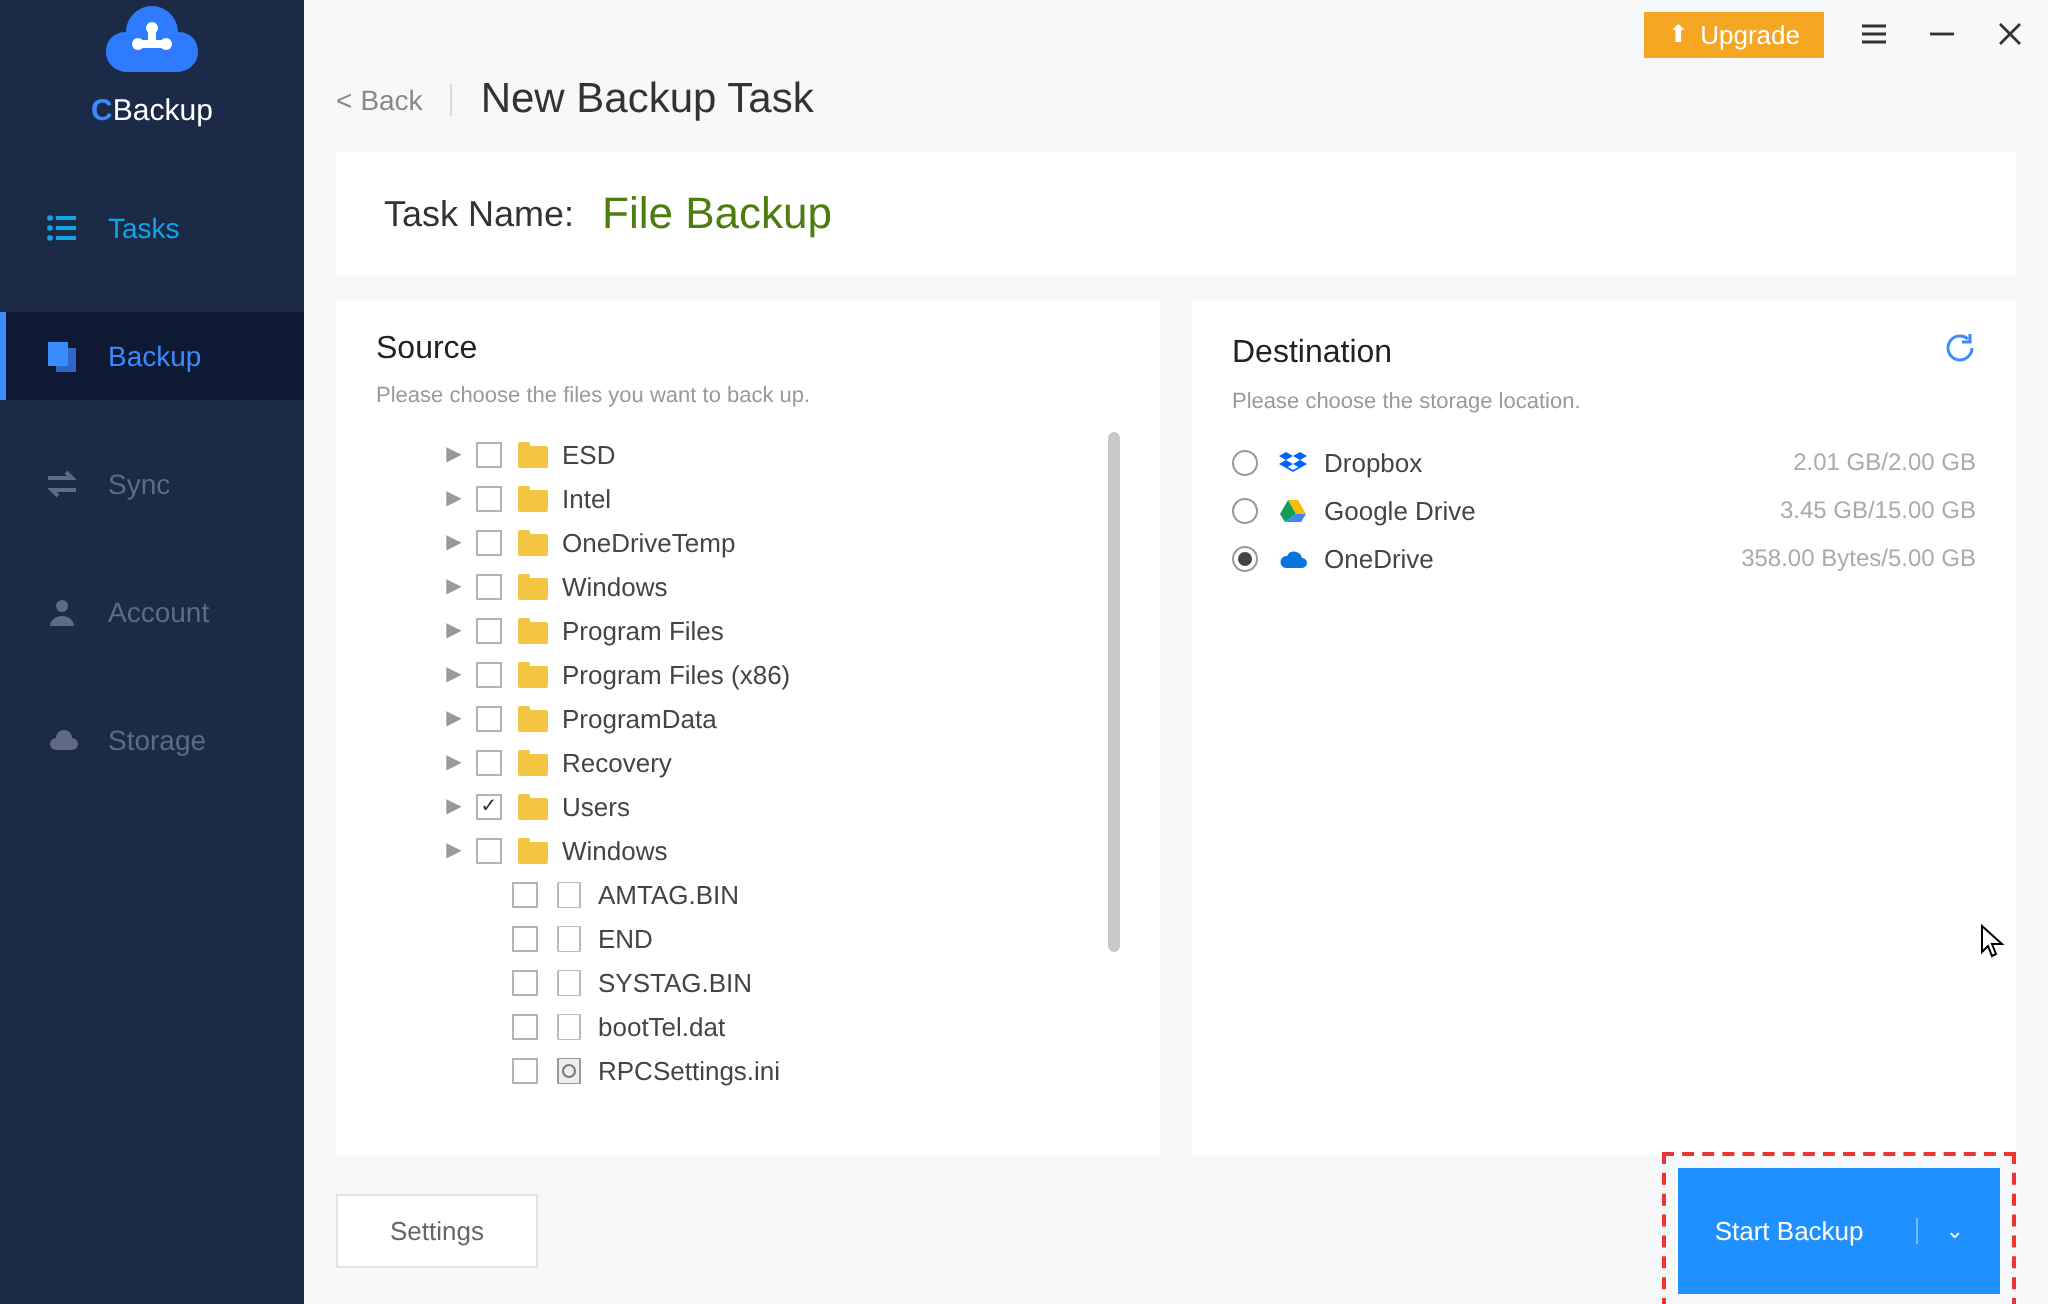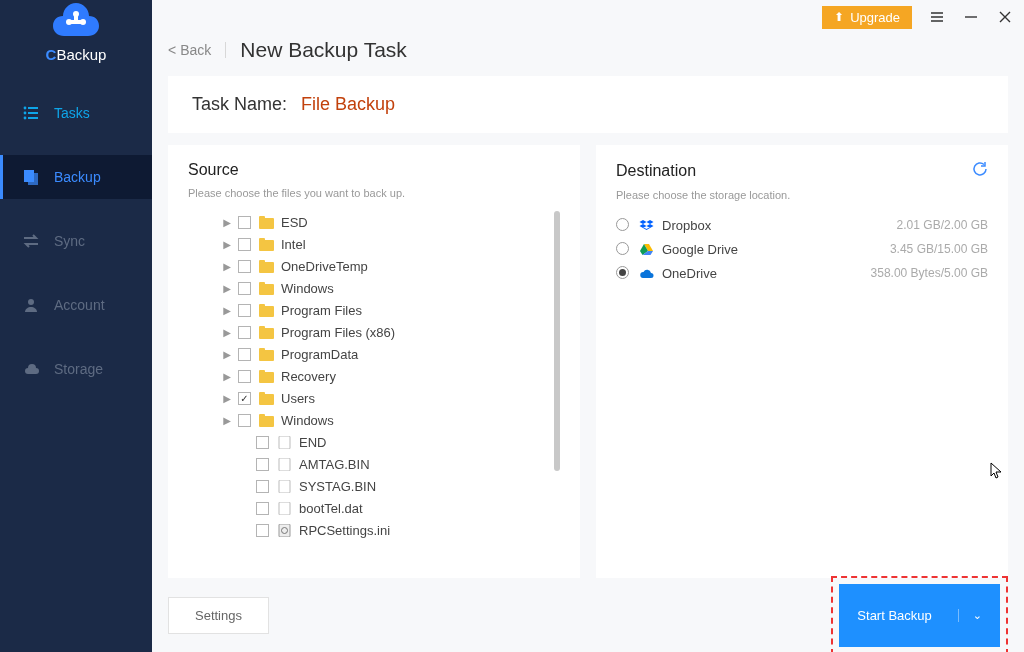--- a/index.html
+++ b/index.html
@@ -30,21 +30,21 @@
 .upgrade-btn .up-ico { font-size: 12px; }
 .win-btn { width: 18px; height: 18px; display: inline-flex; align-items: center; justify-content: center; cursor: pointer; color: #333; }
 .win-btn svg { width: 14px; height: 14px; }
 
 .header-row { display: flex; align-items: center; padding: 4px 0 14px 16px; }
 .back-btn { color: #888; font-size: 14px; cursor: pointer; display: inline-flex; align-items: center; gap: 4px; padding-right: 14px; border-right: 1px solid #d8d8d8; }
 .page-title { font-size: 21px; color: #333; margin-left: 14px; font-weight: 400; }
 
 .task-name-bar { background: #fff; margin: 0 16px; padding: 18px 24px; display: flex; align-items: center; }
 .task-name-label { font-size: 18px; color: #333; margin-right: 14px; }
-.task-name-value { font-size: 18px; color: #c2410c; font-weight: 500; }
+.task-name-value { font-size: 22px; color: #4d7c0f; font-weight: 500; }
 
 .panels { display: flex; gap: 16px; margin: 12px 16px 0 16px; flex: 1; min-height: 0; }
 .panel { background: #fff; flex: 1; padding: 16px 20px; display: flex; flex-direction: column; min-height: 0; }
 .panel-head { display: flex; align-items: center; justify-content: space-between; }
 .panel-title { font-size: 16px; color: #222; font-weight: 500; }
 .panel-sub { font-size: 11px; color: #999; margin-top: 8px; margin-bottom: 12px; }
 .refresh-ico { color: #3b8bff; cursor: pointer; }
 .refresh-ico svg { width: 16px; height: 16px; }
 
 .tree { flex: 1; overflow: auto; font-size: 13px; color: #444; position: relative; }
@@ -53,21 +53,21 @@
 .tree-row { display: flex; align-items: center; height: 22px; padding-left: 34px; }
 .tree-row.file { padding-left: 52px; }
 .expander { width: 10px; margin-right: 6px; color: #999; font-size: 10px; cursor: pointer; display: inline-flex; justify-content: center; }
 .chk { width: 13px; height: 13px; border: 1px solid #b4b4b4; margin-right: 8px; cursor: pointer; display: inline-flex; align-items: center; justify-content: center; font-size: 10px; color: #333; }
 .f-ico { width: 15px; height: 13px; margin-right: 7px; display: inline-flex; }
 .f-ico.folder svg rect { fill: #f4c542; }
 .f-ico.doc svg rect { fill: #fff; stroke: #bbb; }
 
 .dest-list { font-size: 13px; color: #444; }
 .dest-row { display: flex; align-items: center; height: 24px; justify-content: space-between; }
-.dest-left { display: flex; }
+.dest-left { display: flex; align-items: center; }
 .radio { width: 13px; height: 13px; border: 1px solid #999; border-radius: 50%; margin-right: 10px; display: inline-flex; align-items: center; justify-content: center; cursor: pointer; }
 .radio.sel::after { content: ""; width: 7px; height: 7px; background: #444; border-radius: 50%; }
 .svc-ico { width: 15px; height: 15px; margin-right: 8px; display: inline-flex; align-items: center; justify-content: center; }
 .dest-quota { color: #aaa; font-size: 12px; }
 
 .footer { height: 74px; display: flex; align-items: center; justify-content: space-between; padding: 0 16px; }
 .settings-btn { background: #fff; border: 1px solid #e2e2e2; color: #666; font-size: 13px; padding: 10px 26px; cursor: pointer; }
 .start-wrap { position: relative; border: 2px dashed #e33; padding: 6px; }
 .start-btn { background: #1e90ff; color: #fff; border: none; font-size: 13px; padding: 24px 18px; cursor: pointer; display: inline-flex; align-items: center; gap: 26px; }
 .start-btn .chev { border-left: 1px solid rgba(255,255,255,.4); padding-left: 14px; font-size: 11px; }
@@ -304,31 +304,31 @@
                 <span>Windows</span>
               </div>
               <div class="tree-row file">
                 <span class="expander"></span>
                 <span class="chk"></span>
                 <span class="f-ico doc">
                   <svg viewBox="0 0 15 13">
                     <rect x="2" y="0" width="11" height="13" rx="1" stroke-width="1"></rect>
                   </svg>
                 </span>
-                <span>END</span>
+                <span>AMTAG.BIN</span>
               </div>
               <div class="tree-row file">
                 <span class="expander"></span>
                 <span class="chk"></span>
                 <span class="f-ico doc">
                   <svg viewBox="0 0 15 13">
                     <rect x="2" y="0" width="11" height="13" rx="1" stroke-width="1"></rect>
                   </svg>
                 </span>
-                <span>AMTAG.BIN</span>
+                <span>END</span>
               </div>
               <div class="tree-row file">
                 <span class="expander"></span>
                 <span class="chk"></span>
                 <span class="f-ico doc">
                   <svg viewBox="0 0 15 13">
                     <rect x="2" y="0" width="11" height="13" rx="1" stroke-width="1"></rect>
                   </svg>
                 </span>
                 <span>SYSTAG.BIN</span>

